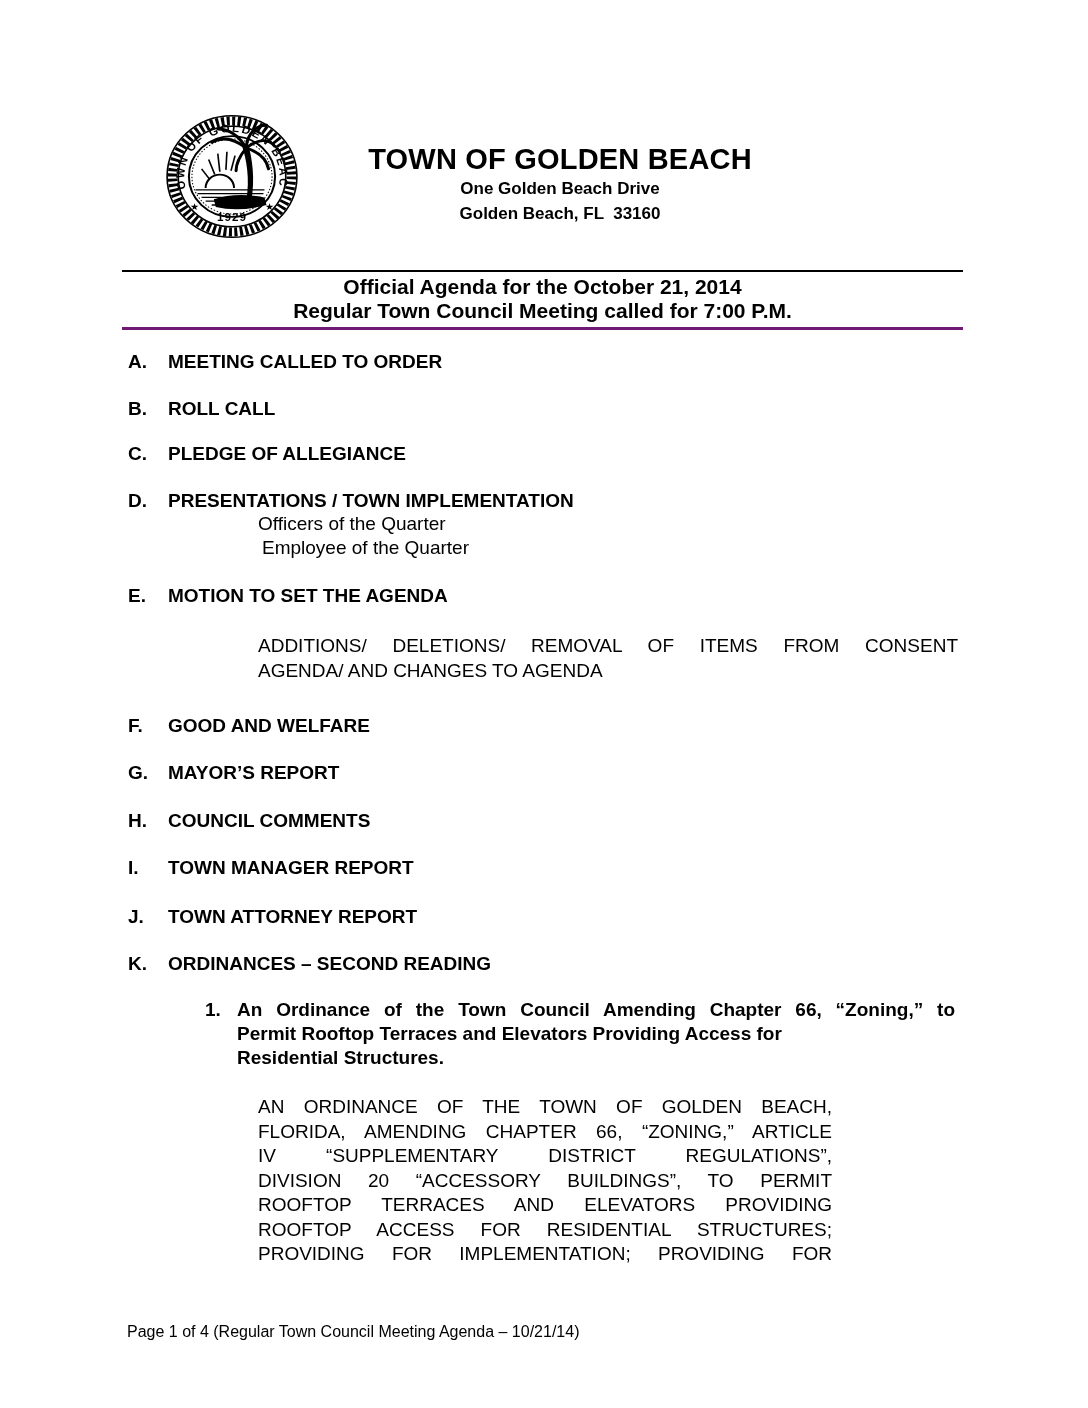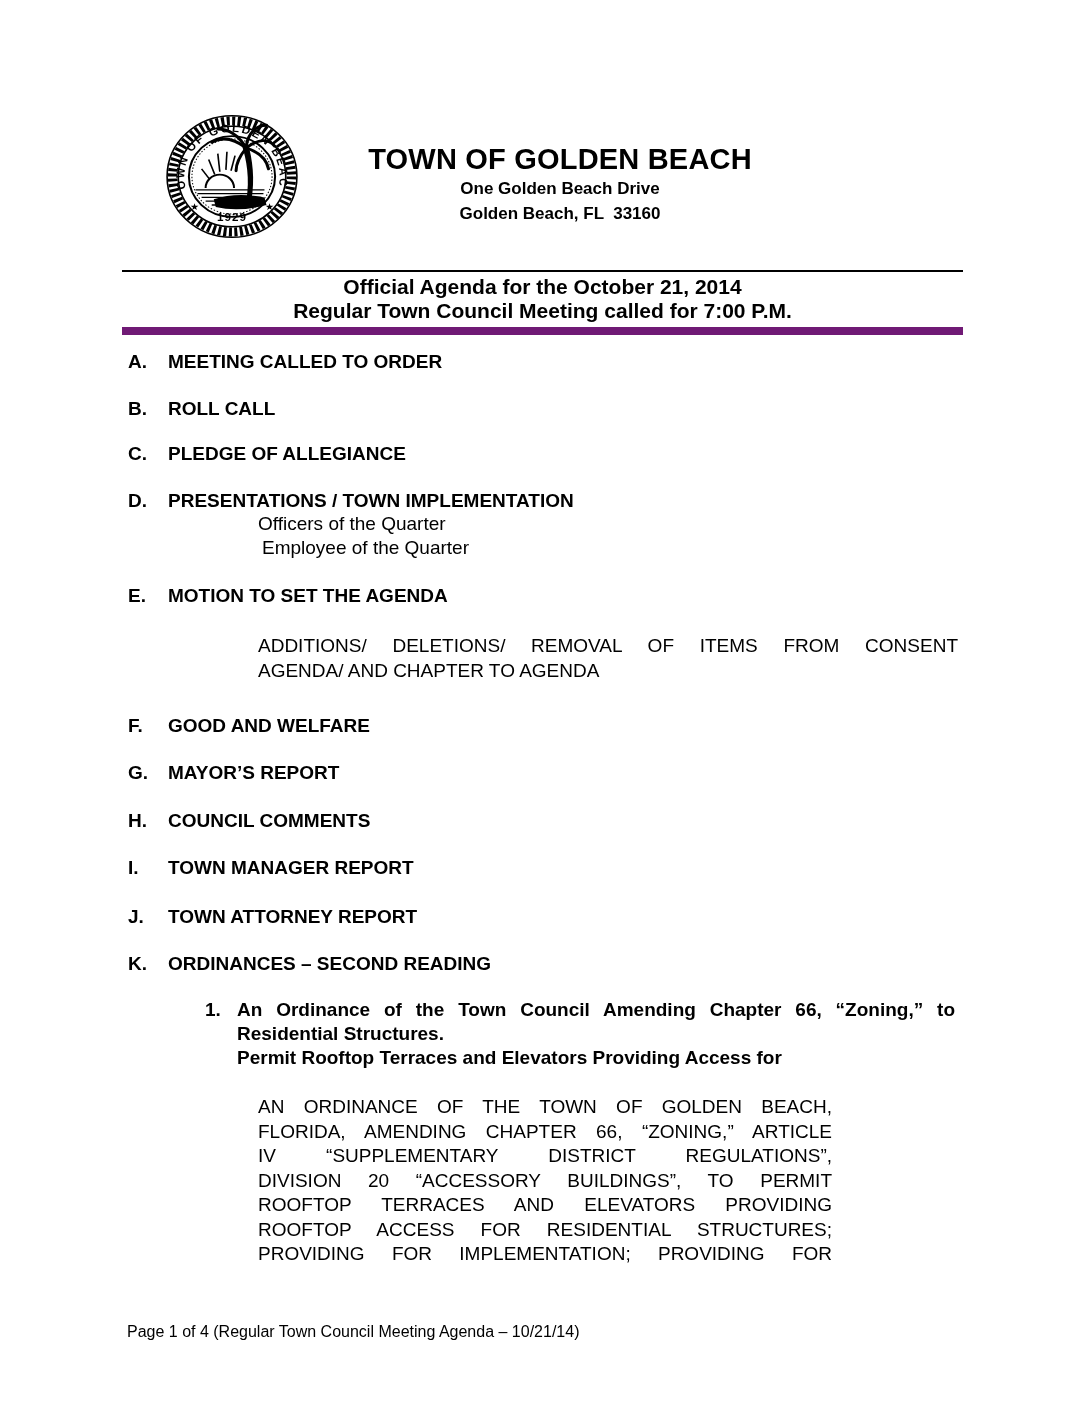--- a/index.html
+++ b/index.html
@@ -11,21 +11,21 @@
   .page{position:absolute;inset:0;background:#ffffff;overflow:hidden;}
 
   
   .seal{position:absolute;left:161px;top:110px;width:142px;height:133px;}
   .hdr{position:absolute;left:300px;top:143px;width:520px;text-align:center;}
   .hdr-title{font-size:29px;font-weight:bold;line-height:33px;letter-spacing:.2px;white-space:pre;}
   .hdr-line{font-size:17px;font-weight:bold;line-height:25px;white-space:pre;}
 
   
   .bar{position:absolute;left:122px;top:270px;width:841px;
-       border-top:2px solid #000;border-bottom:8px solid #701a75;
+       border-top:2px solid #000;border-bottom:3px solid #701a75;
        padding:3px 0 4px;text-align:center;}
   .bar-line{font-size:21px;font-weight:bold;line-height:24px;}
 
   
   .list{position:absolute;left:128px;top:351px;width:836px;font-size:19px;}
   .row{display:flex;line-height:22px;font-weight:bold;}
   .letter{flex:0 0 40px;}
   .sub{margin-left:130px;font-weight:normal;line-height:24px;}
   .sub2{margin-left:134px;}
   .note{margin-left:130px;width:700px;font-weight:normal;line-height:25px;}
@@ -131,21 +131,21 @@
       <div class="sub sub2">Employee of the Quarter</div>
     </div>
 
     <div class="row" style="margin-bottom:26px">
       <span class="letter">E.</span>
       <span>MOTION TO SET THE AGENDA</span>
     </div>
 
     <div class="note" style="margin-bottom:32px">
       <div class="jline">ADDITIONS/ DELETIONS/ REMOVAL OF ITEMS FROM CONSENT</div>
-      <div>AGENDA/ AND CHAPTER TO AGENDA</div>
+      <div>AGENDA/ AND CHANGES TO AGENDA</div>
     </div>
 
     <div class="row" style="margin-bottom:25px">
       <span class="letter">F.</span>
       <span>GOOD AND WELFARE</span>
     </div>
 
     <div class="row" style="margin-bottom:26px">
       <span class="letter">G.</span>
       <span>MAYOR’S REPORT</span>
@@ -168,22 +168,22 @@
 
     <div class="row" style="margin-bottom:23px">
       <span class="letter">K.</span>
       <span>ORDINANCES – SECOND READING</span>
     </div>
 
     <div class="ord-head" style="margin-bottom:25px">
       <span class="num">1.</span>
       <span class="ord-head-lines">
         <div class="jline">An Ordinance of the Town Council Amending Chapter 66, “Zoning,” to</div>
+        <div>Permit Rooftop Terraces and Elevators Providing Access for</div>
         <div>Residential Structures.</div>
-        <div>Permit Rooftop Terraces and Elevators Providing Access for</div>
       </span>
     </div>
 
     <div class="ord-body">
       <div class="jline">AN ORDINANCE OF THE TOWN OF GOLDEN BEACH,</div>
       <div class="jline">FLORIDA, AMENDING CHAPTER 66, “ZONING,” ARTICLE</div>
       <div class="jline">IV “SUPPLEMENTARY DISTRICT REGULATIONS”,</div>
       <div class="jline">DIVISION 20 “ACCESSORY BUILDINGS”, TO PERMIT</div>
       <div class="jline">ROOFTOP TERRACES AND ELEVATORS PROVIDING</div>
       <div class="jline">ROOFTOP ACCESS FOR RESIDENTIAL STRUCTURES;</div>

